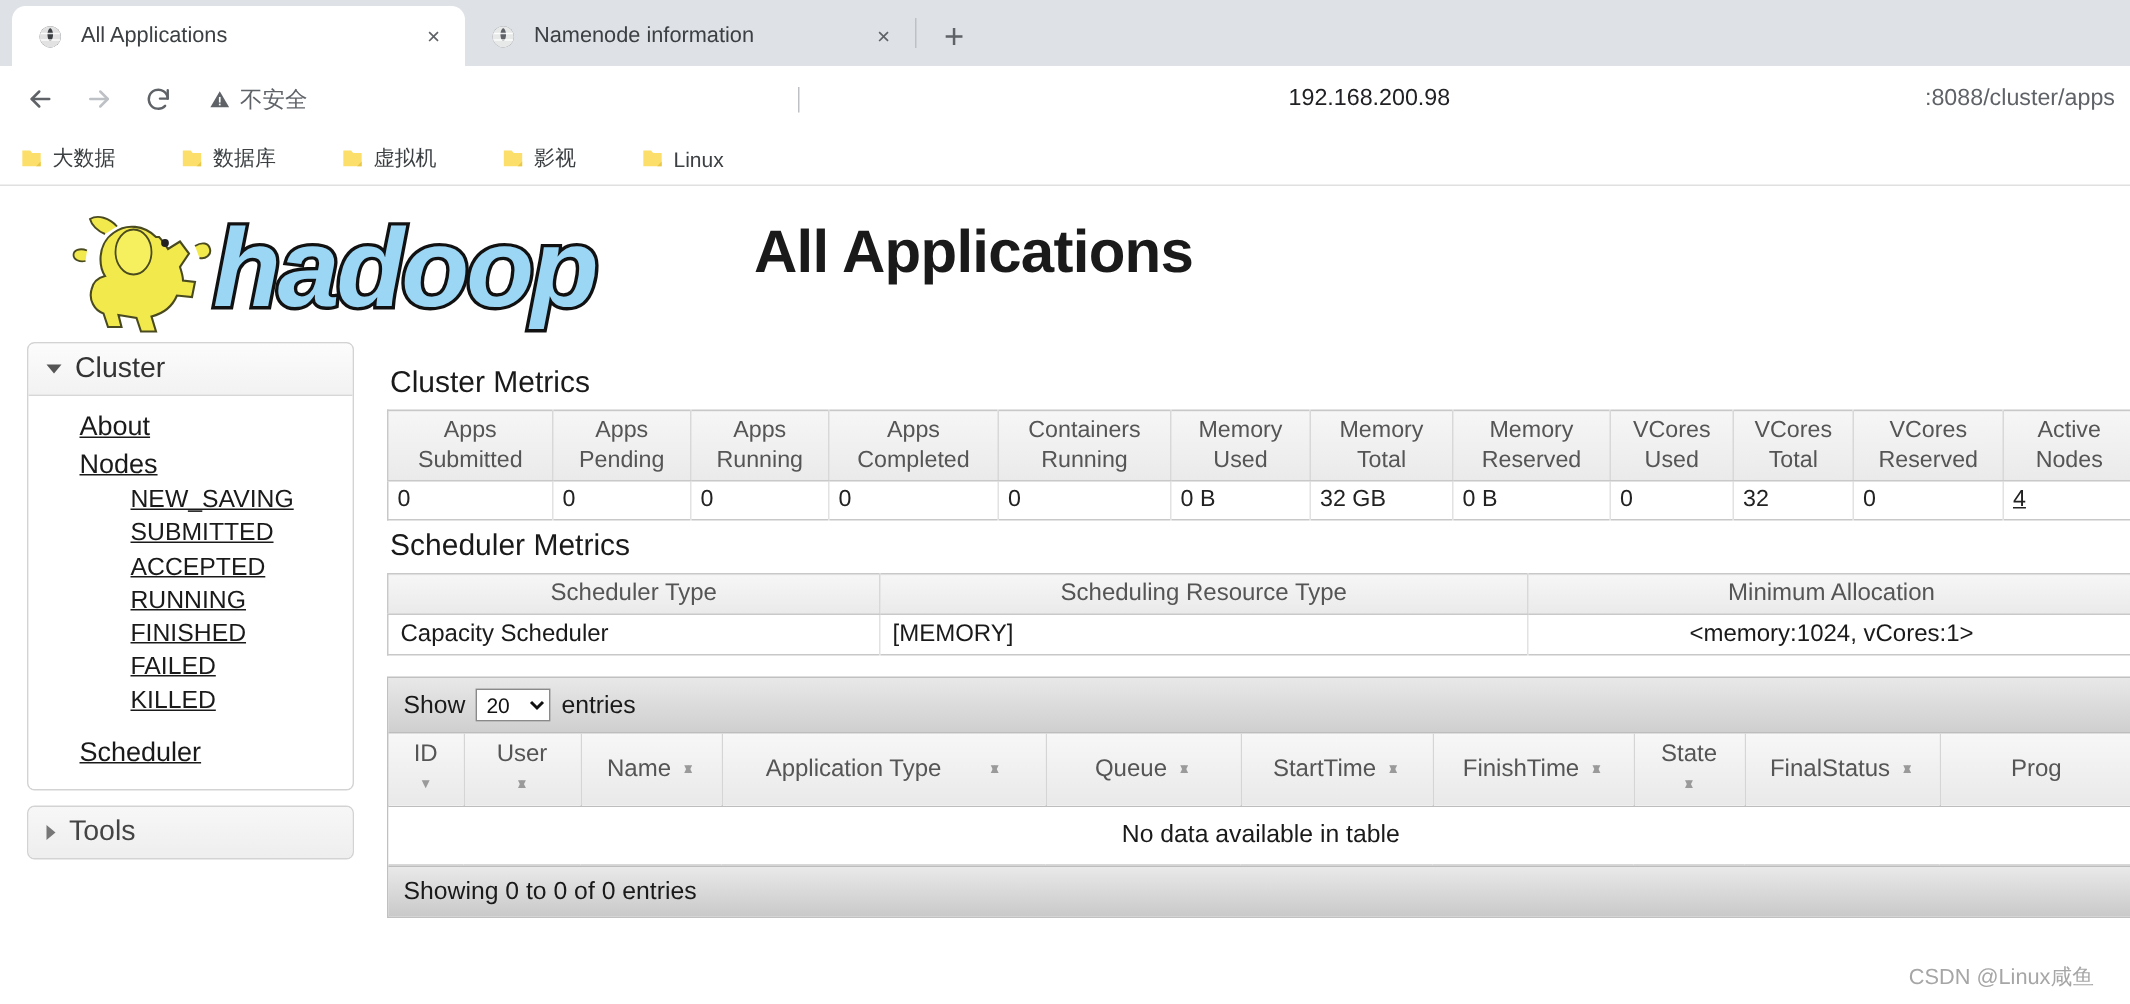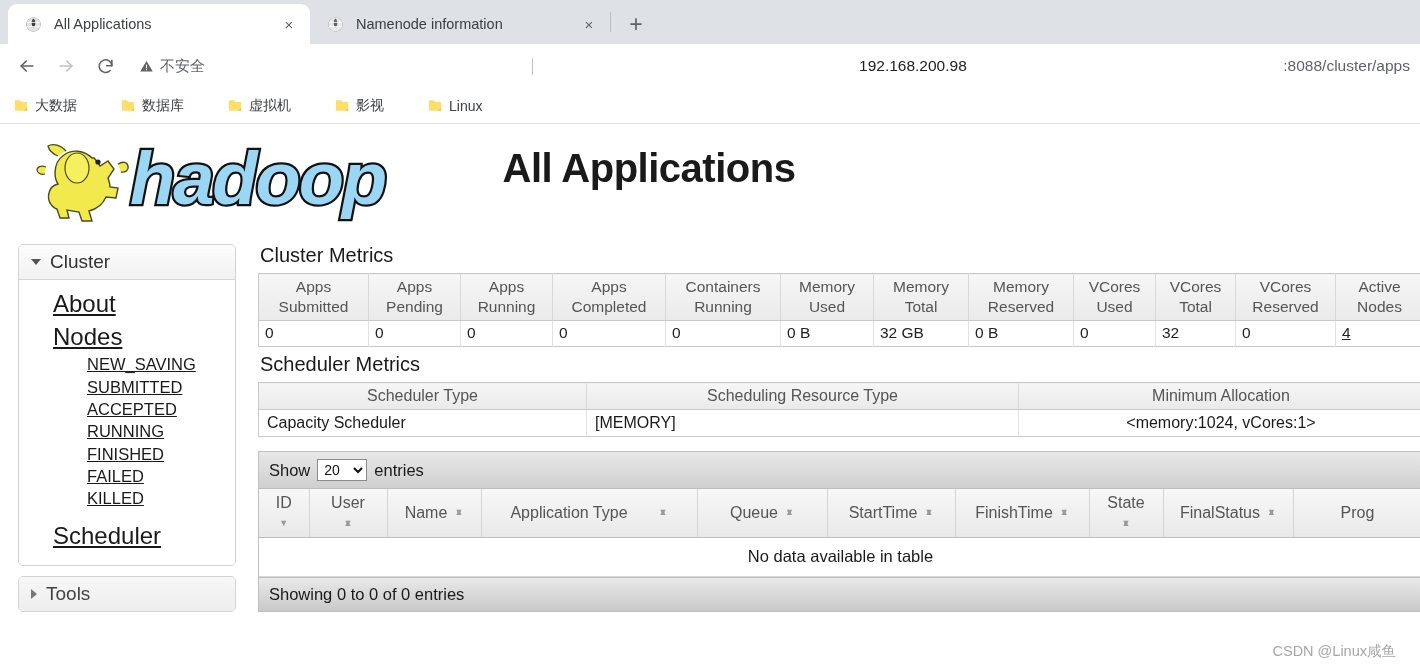--- a/index.html
+++ b/index.html
@@ -123,38 +123,38 @@
   
   .page {
     position: relative;
     height: 543px;
     background: #fff;
     overflow: hidden;
   }
 
   .logo-wrap {
     position: absolute;
-    left: 22px; top: 10px;
+    left: 34px; top: 10px;
     width: 390px; height: 95px; text-align: right;
   }
   .page-title {
     position: absolute;
     left: 0; right: 0; top: 22px;
     text-align: center;
     font-size: 40px;
     font-weight: bold;
     color: #1a1a1a;
     letter-spacing: -0.5px;
     padding-right: 122px;
   }
 
   
   .sidebar {
     position: absolute;
-    left: 18px; top: 120px;
+    left: 18px; top: 104px;
     width: 218px;
   }
   .panel {
     border: 1px solid #d3d3d3;
     border-radius: 5px;
     background: #fff;
     overflow: hidden;
   }
   .panel-head {
     background: linear-gradient(to bottom, #fcfcfc, #f2f2f2);
@@ -175,21 +175,21 @@
   .tri-right {
     width: 0; height: 0;
     border-top: 5px solid transparent;
     border-bottom: 5px solid transparent;
     border-left: 6px solid #777;
     margin-right: 9px;
   }
   .panel-body { padding: 8px 0 12px 0; background:#fff; }
   .nav-link {
     display: block;
-    font-size: 24px;
+    font-size: 18px;
     color: #1a1a1a;
     text-decoration: underline;
     padding: 1px 0 1px 34px;
     line-height: 1.28;
     white-space: nowrap;
   }
   .nav-link.sub { padding-left: 68px; font-size: 16.5px; line-height: 1.23; }
   .nav-gap { height: 11px; }
   .panel.tools {
     margin-top: 10px;

